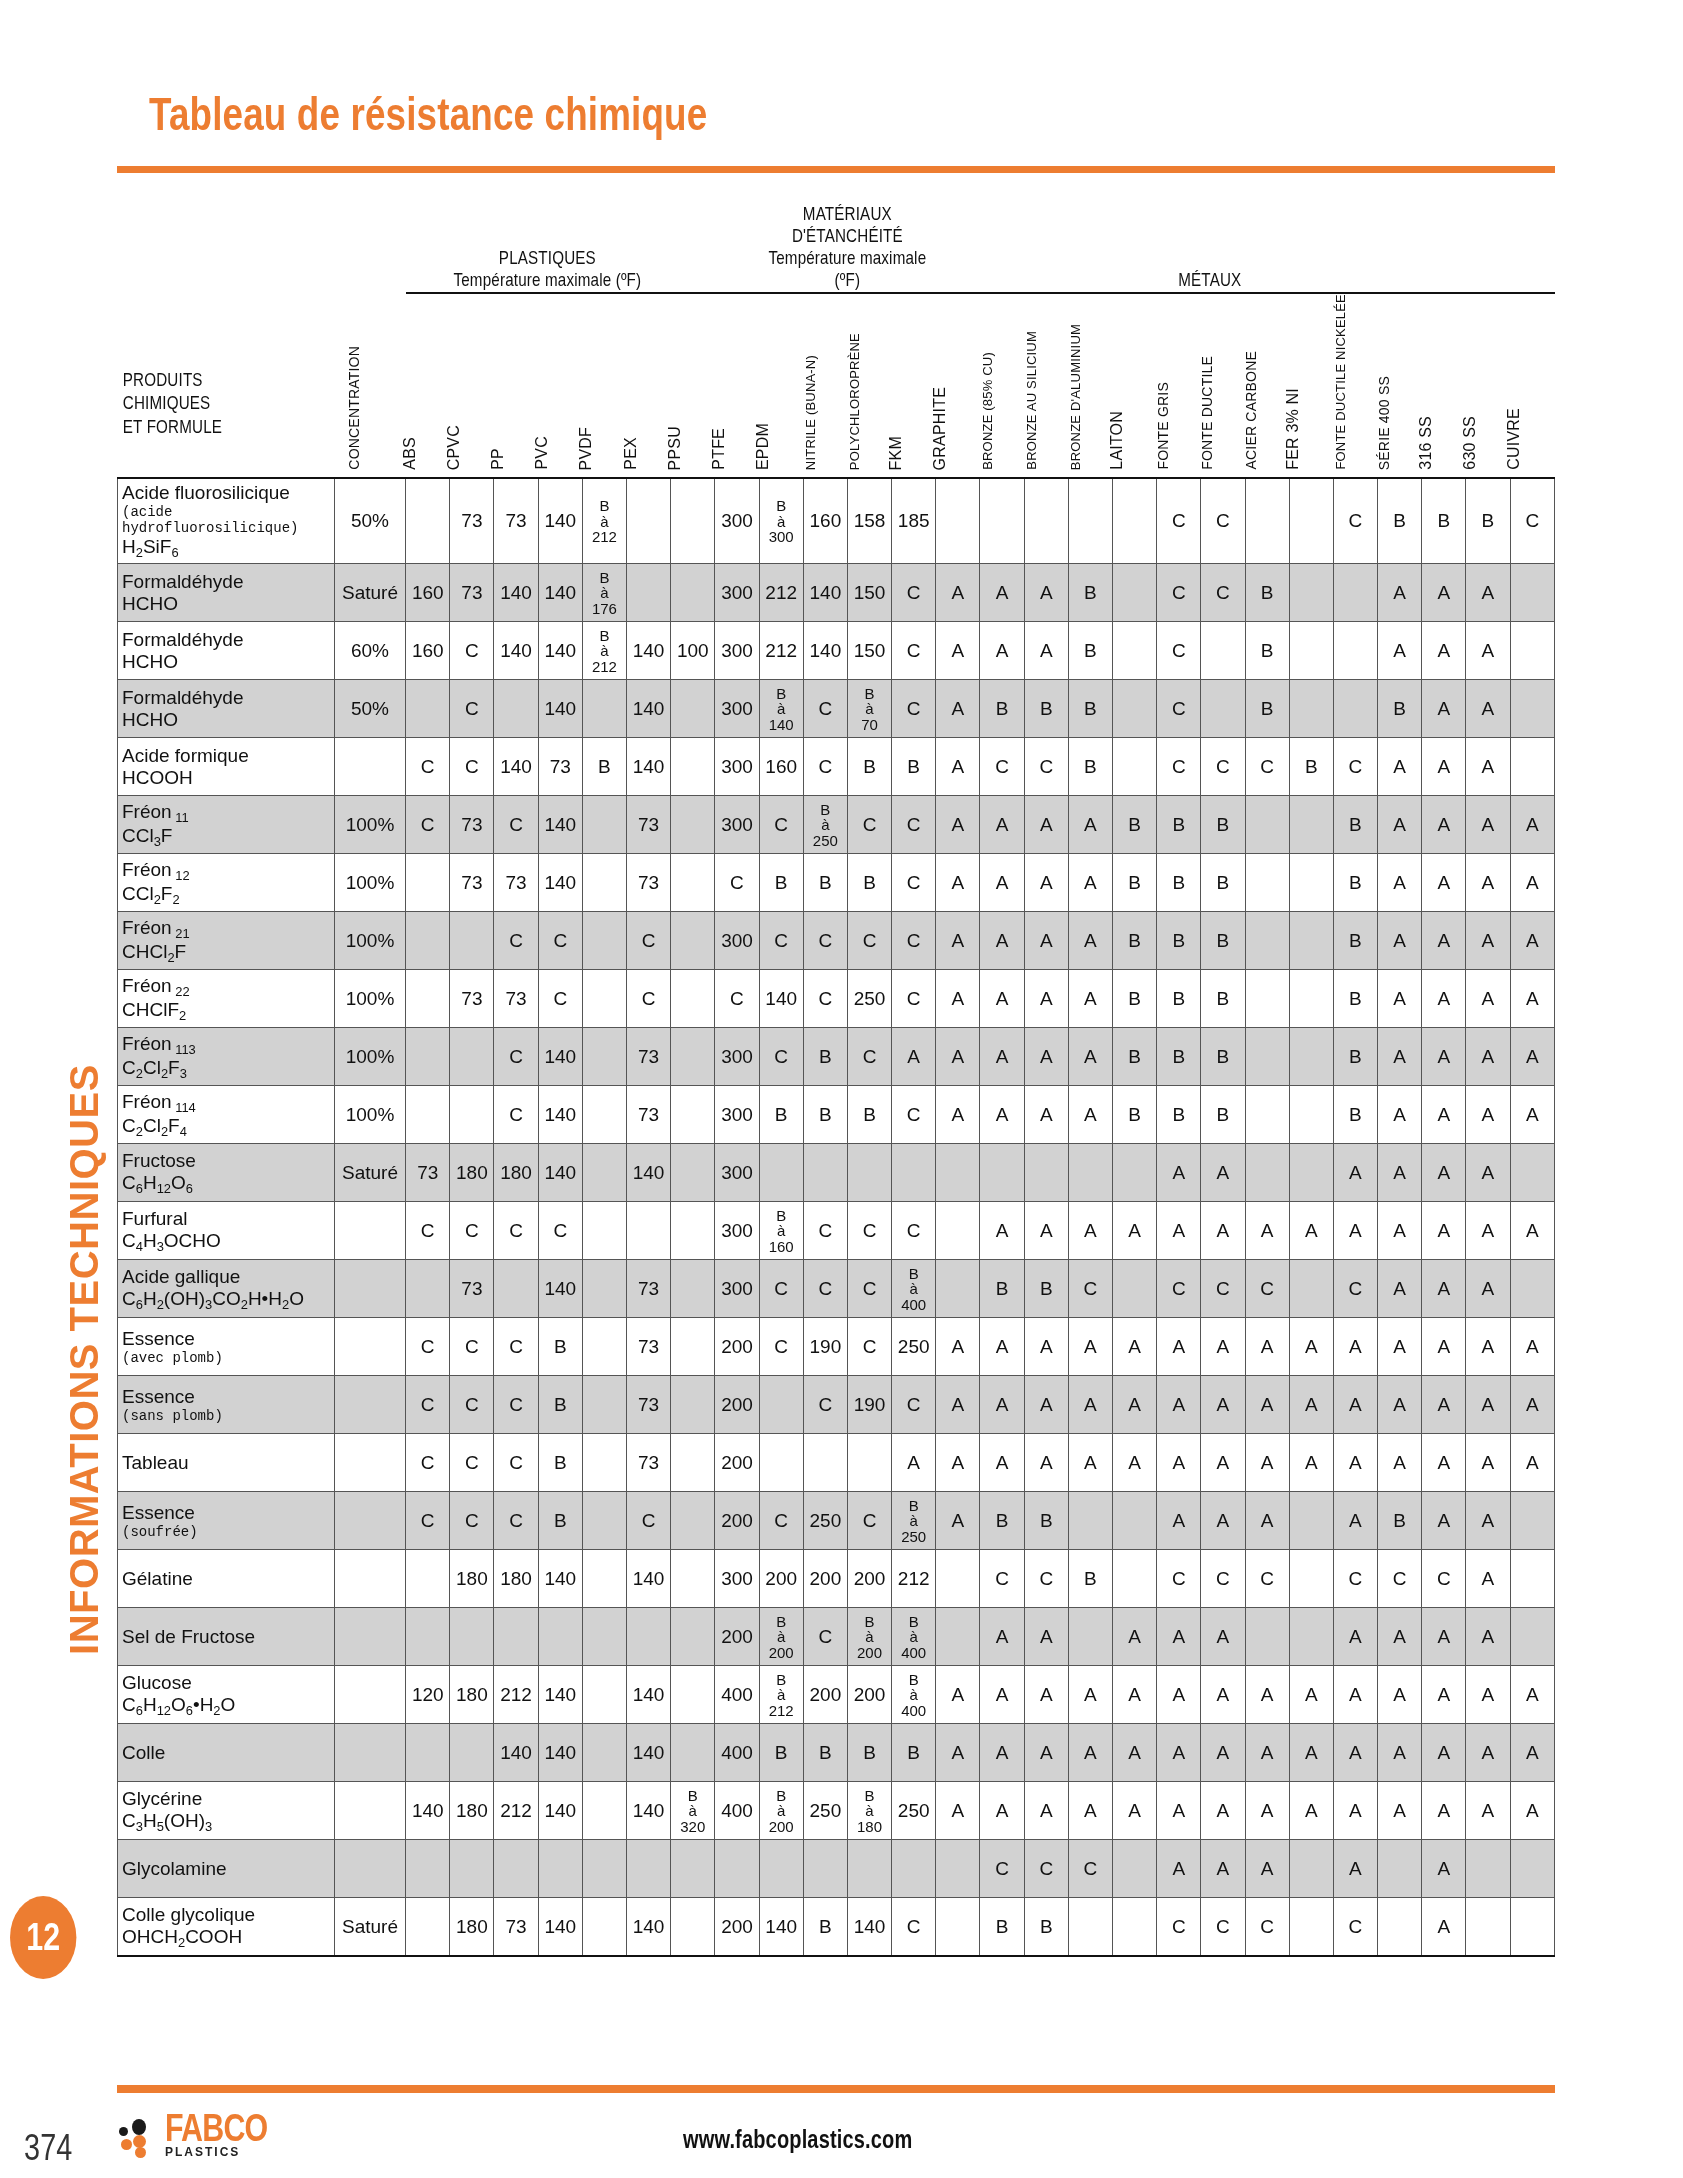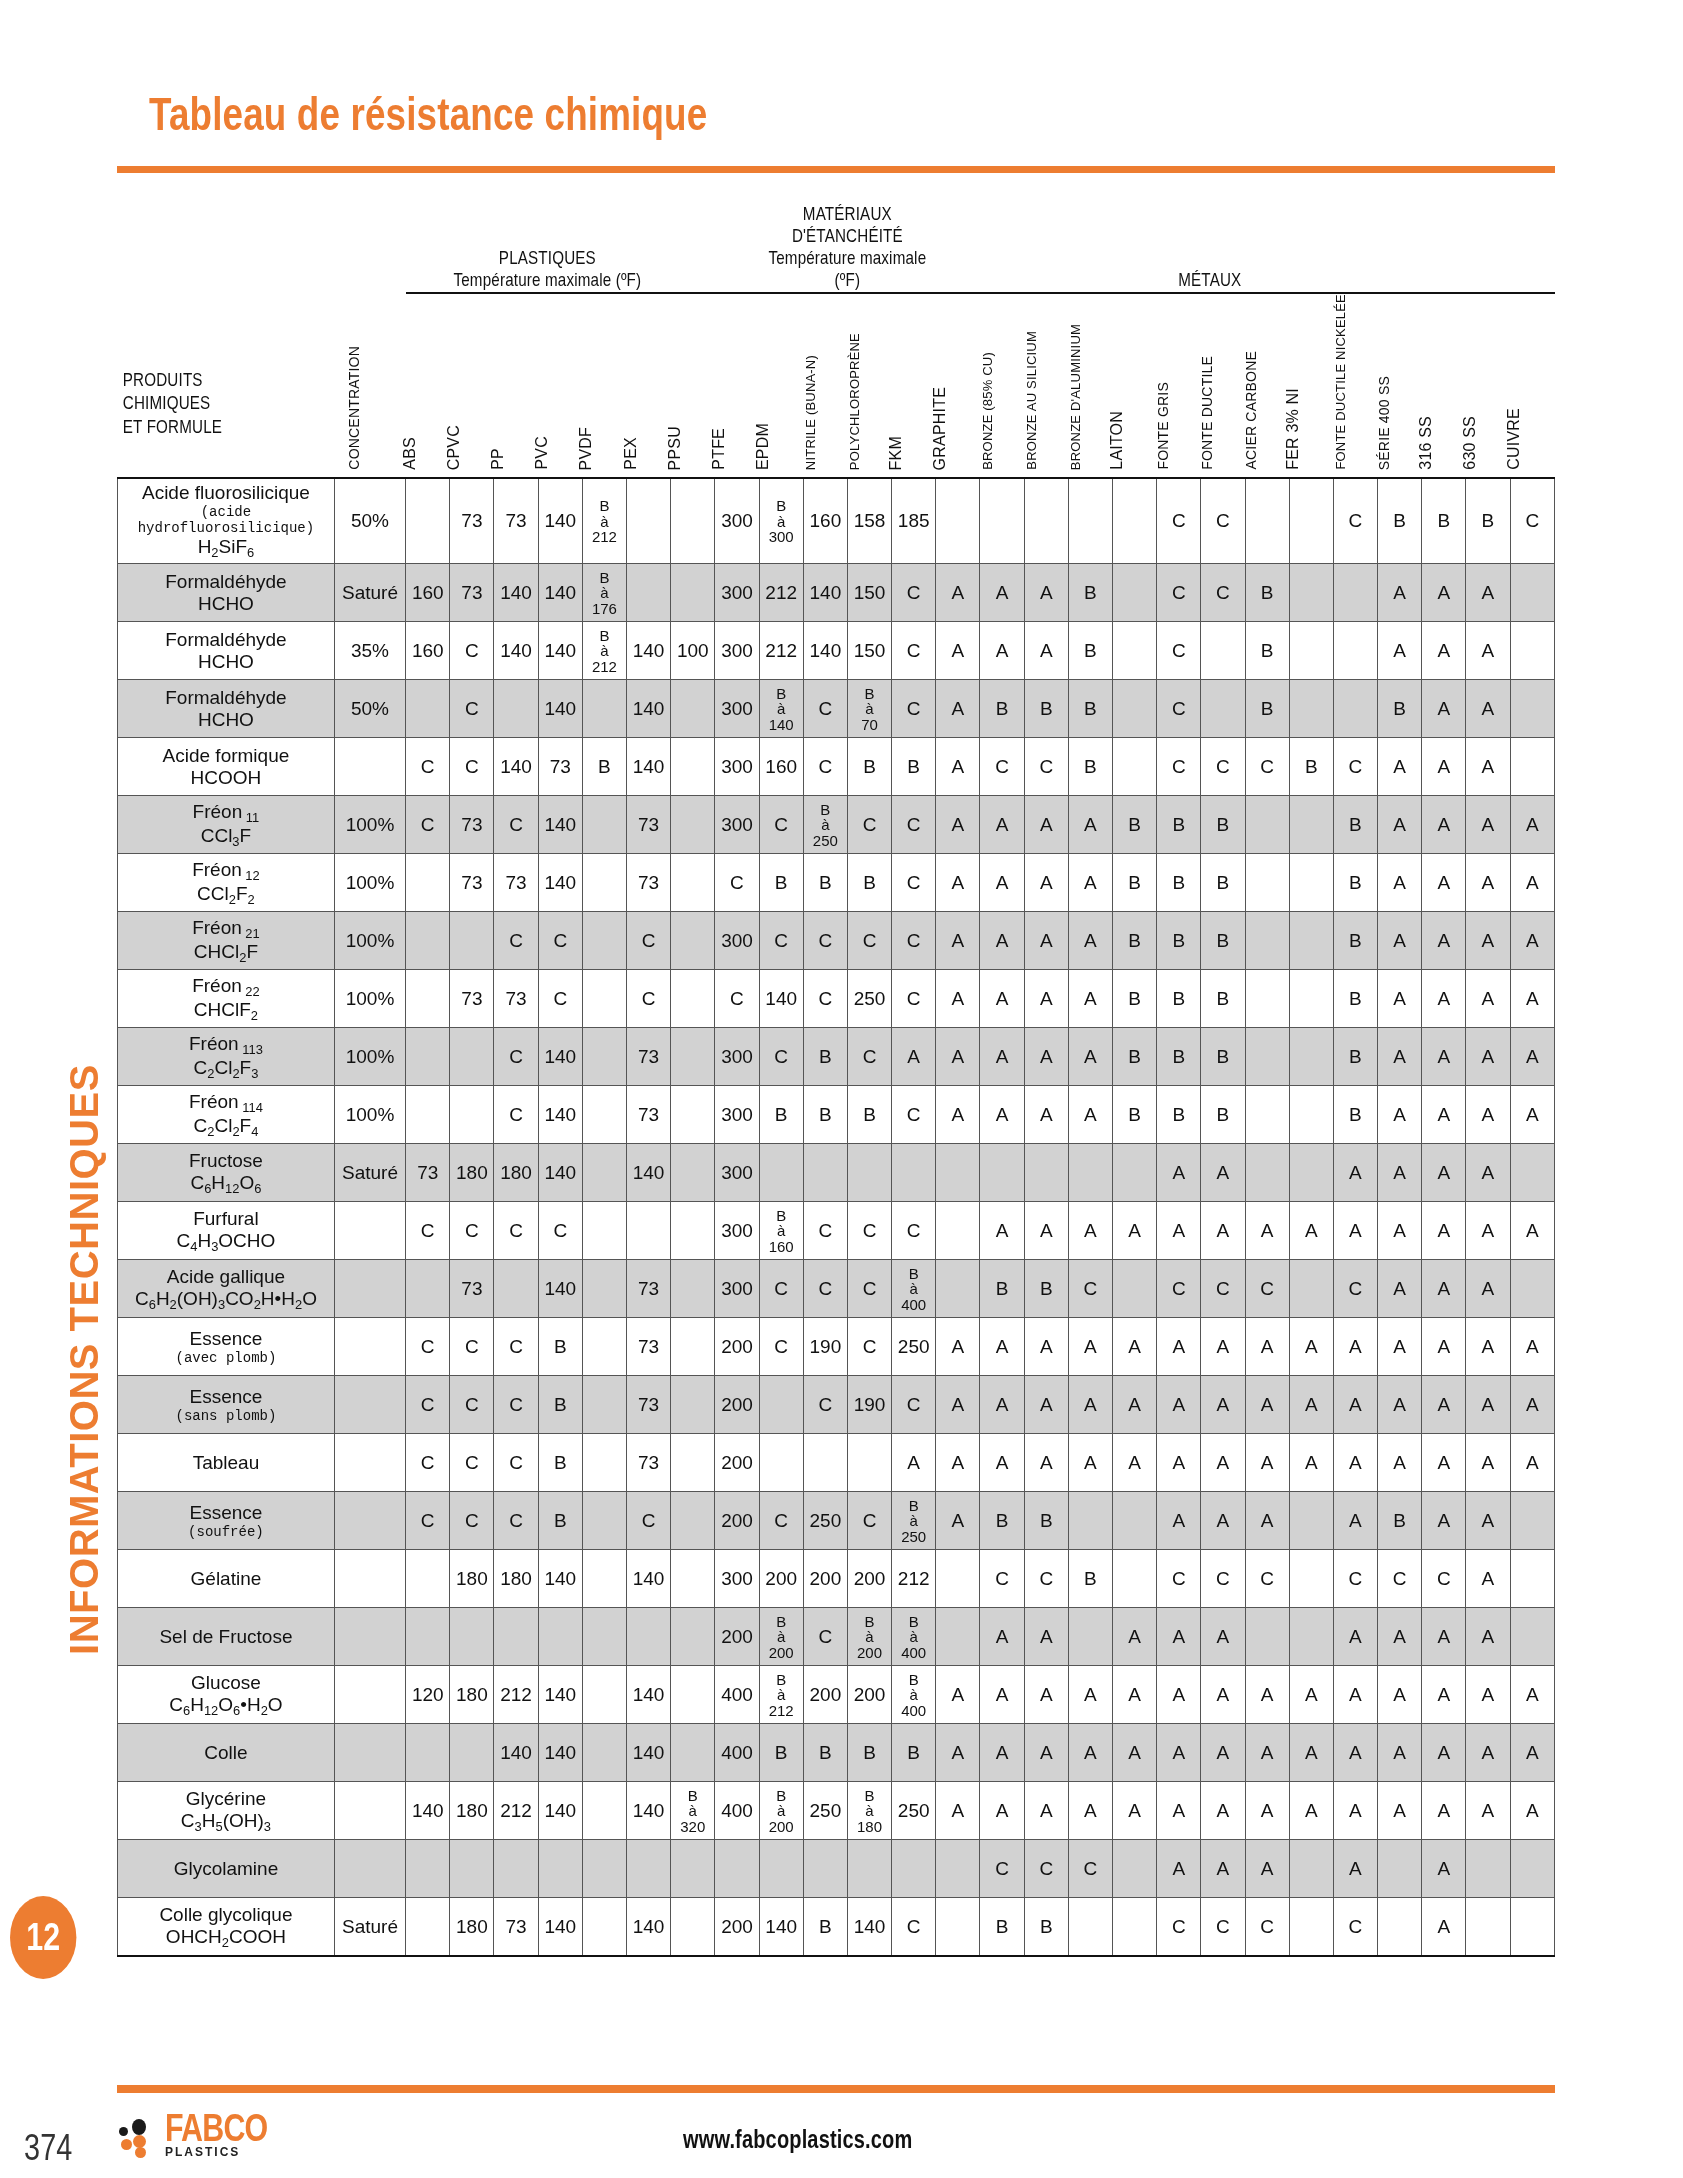--- a/index.html
+++ b/index.html
@@ -81,21 +81,21 @@
   .head-left{vertical-align:bottom;padding-bottom:38px;text-align:left;padding-left:6px;}
   .head-left span{display:block;font-size:19px;line-height:1.25;color:#111;}
 
   
   tbody tr.r td{
     border:1px solid #555;
     text-align:center;vertical-align:middle;
     font-size:19px;height:51px;
   }
   tbody tr.r td.name{
-    text-align:center;font-size:19px;line-height:1.15;padding:3px 4px;
+    text-align:left;font-size:19px;line-height:1.15;padding:3px 4px;
   }
   tbody tr.shade td{background:#d2d2d2;}
   tbody tr.plain td{background:#ffffff;}
   .nm1{display:block;}
   .nm2{display:block;font-size:14px;font-family:Liberation Mono, monospace;}
   .frm{display:block;}
   .ba{display:block;font-size:15px;line-height:1.02;}
   sub{font-size:.68em;vertical-align:-.28em;}
   .topline td{border-top:2.5px solid #111 !important;}
   .botline td{border-bottom:2.5px solid #111 !important;}
@@ -270,21 +270,21 @@
           <td>A</td>
           <td>A</td>
           <td>A</td>
           <td></td>
         </tr>
         <tr class="r plain">
           <td class="name">
             <span class="nm1">Formaldéhyde</span>
             <span class="frm">HCHO</span>
           </td>
-          <td>35%</td>
+          <td>60%</td>
           <td>160</td>
           <td>C</td>
           <td>140</td>
           <td>140</td>
           <td>
             <span class="ba">B</span>
             <span class="ba">à</span>
             <span class="ba">212</span>
           </td>
           <td>140</td>

